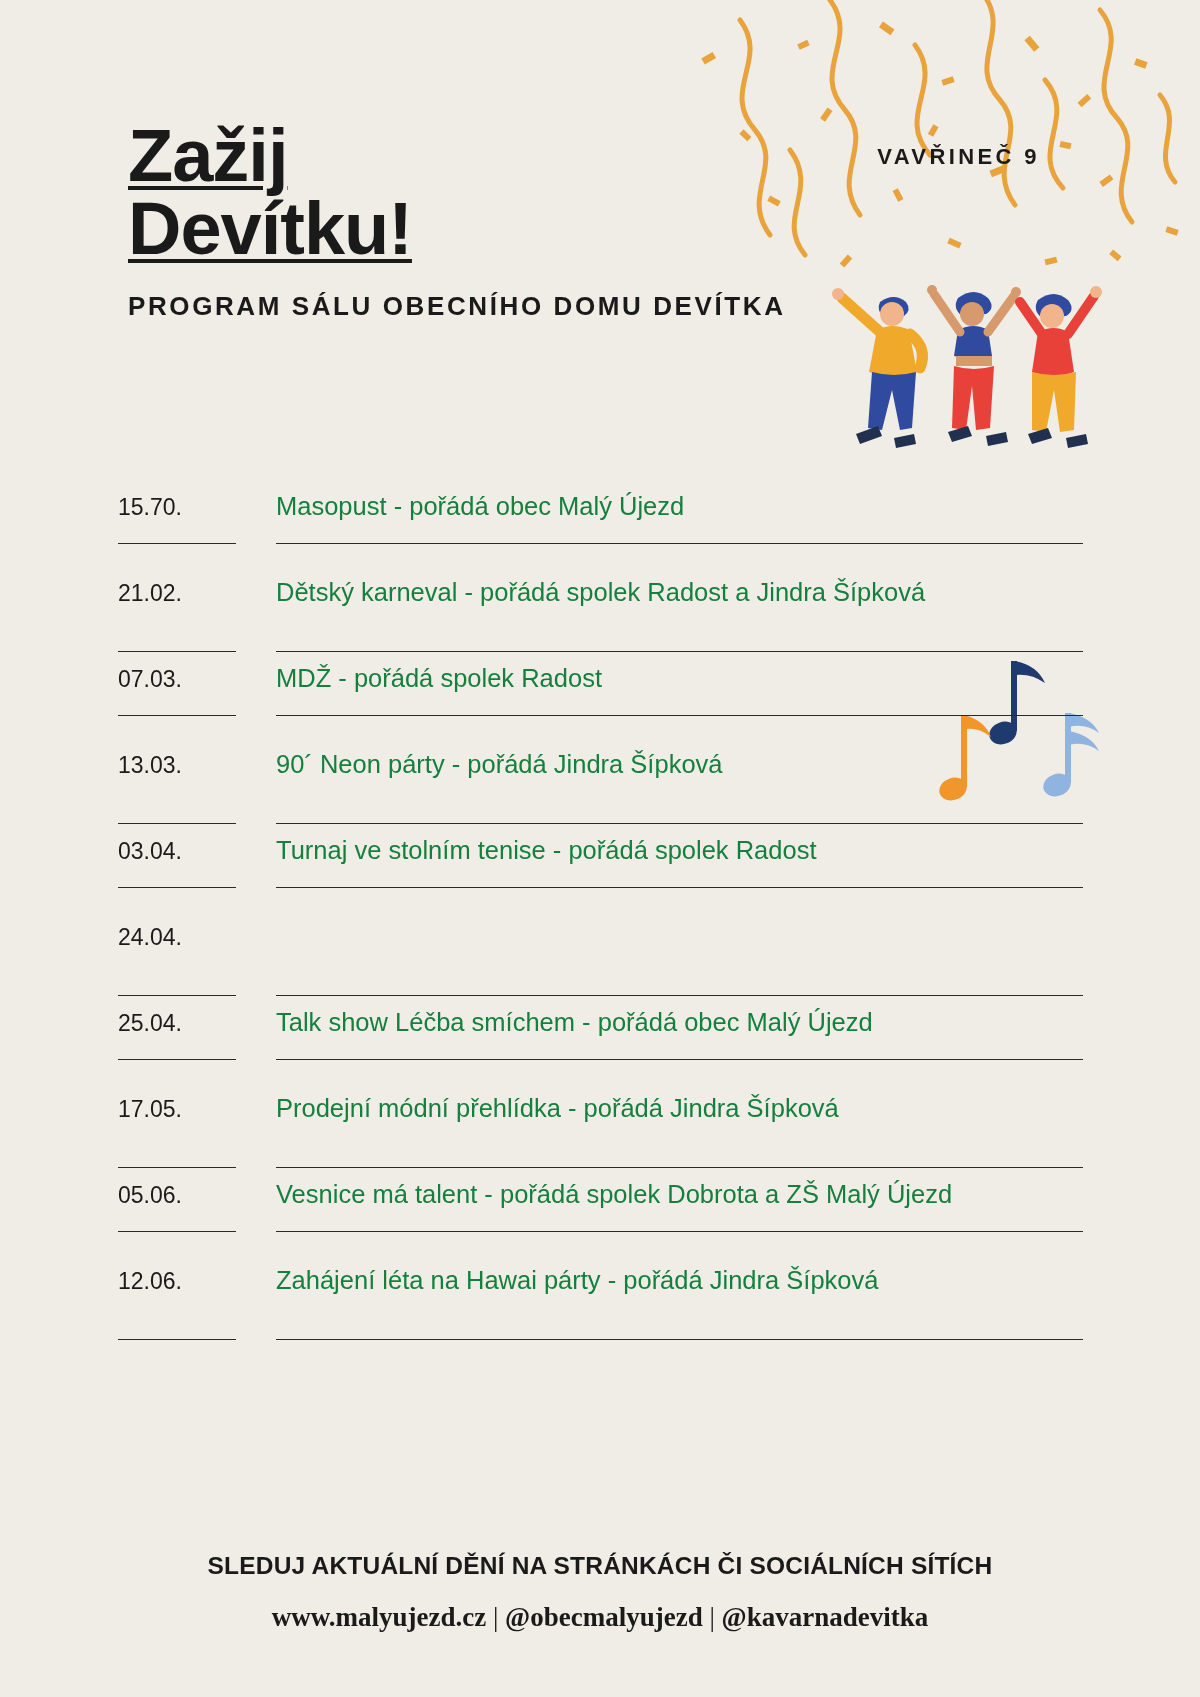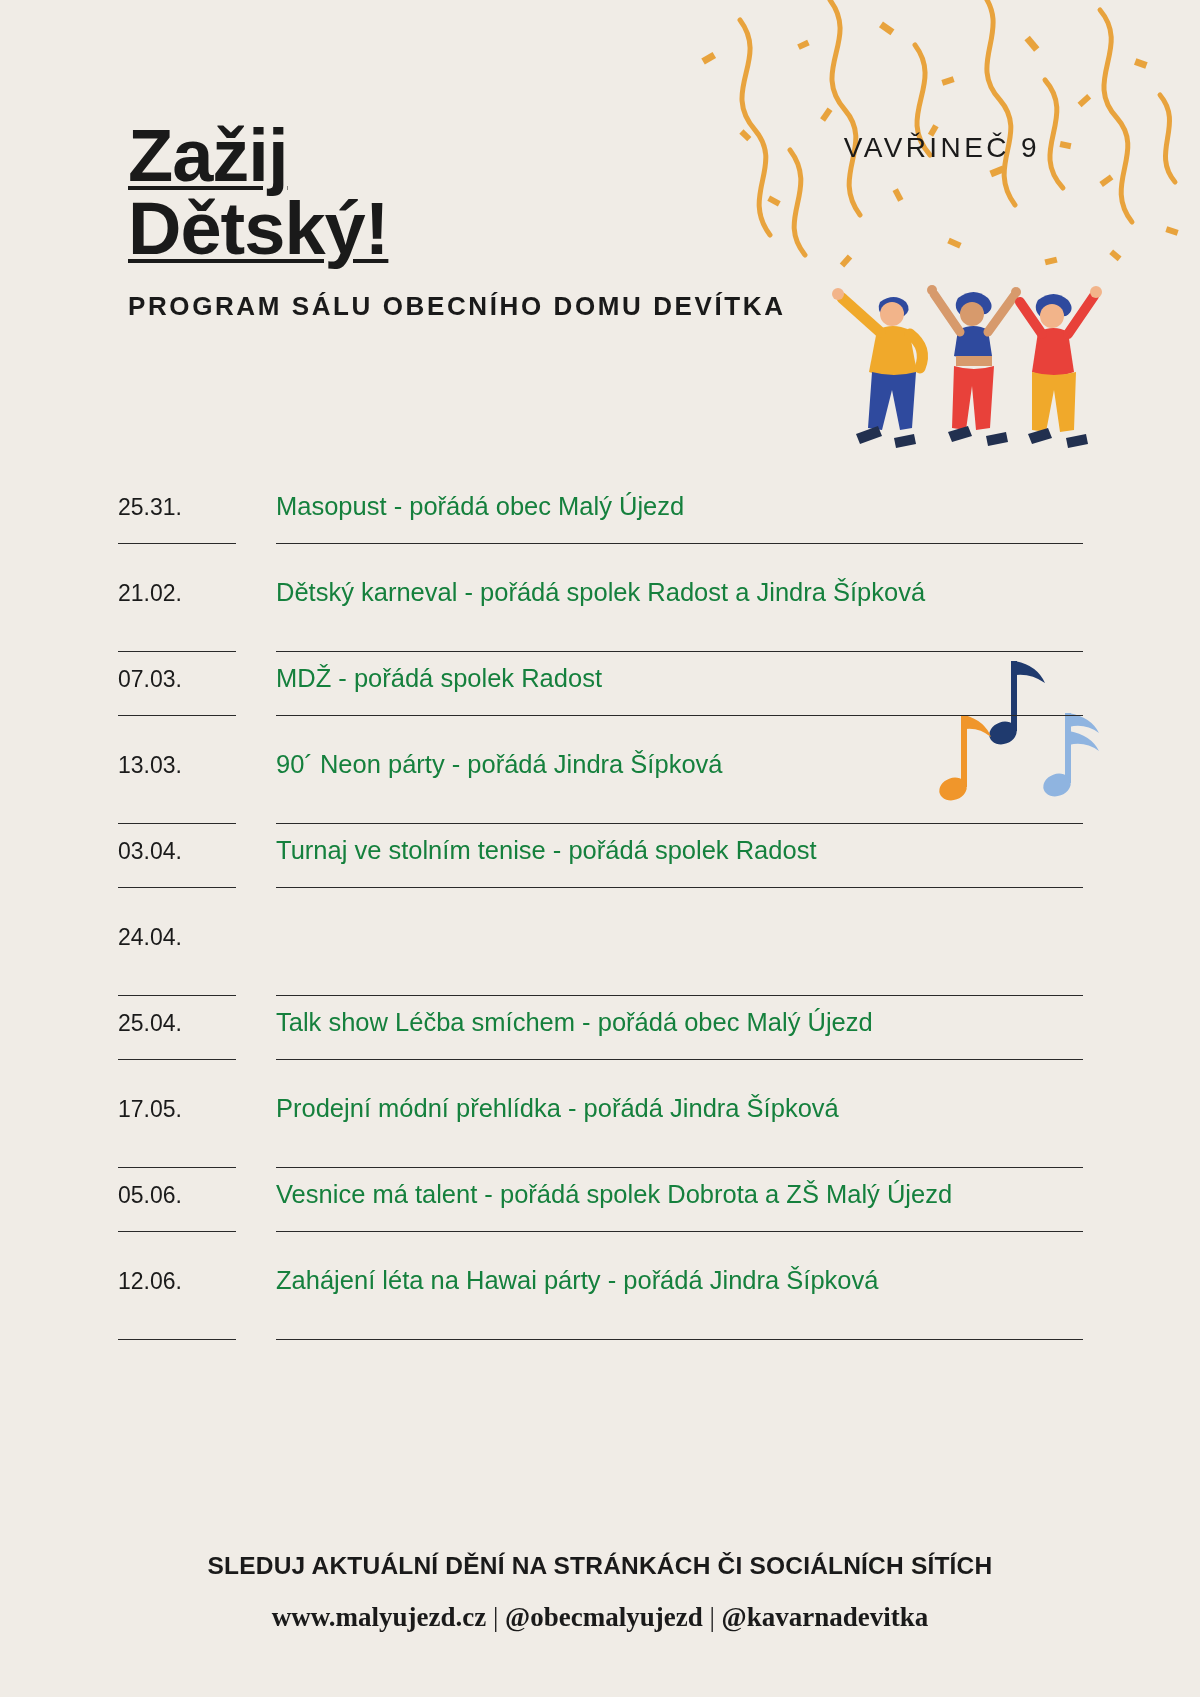--- a/index.html
+++ b/index.html
@@ -25,24 +25,24 @@
   
   .header {
     position: absolute;
     top: 120px;
     left: 118px;
     width: 820px;
     margin-left: 10px;
   }
   .venue-label {
     position: absolute;
-    top: 132px;
+    top: 144px;
     right: 160px;
-    font-size: 28px;
-    font-weight: normal;
+    font-size: 22px;
+    font-weight: bold;
     letter-spacing: 3.4px;
     color: #1a1a1a;
   }
   .title {
     font-size: 74px;
     line-height: 0.98;
     font-weight: bold;
     letter-spacing: -1px;
     margin: 0;
     text-decoration: underline;
@@ -182,21 +182,21 @@
       <rect x="430" y="252" width="11" height="6" transform="rotate(40 435 255)"></rect>
     </g>
   </svg>
 </div>
 
 <div class="venue-label">VAVŘINEČ 9</div>
 
 <div class="header">
   <h1 class="title">
     <span>Zažij</span><br>
-    <span>Dětský!</span>
+    <span>Devítku!</span>
   </h1>
   <div class="subtitle">PROGRAM SÁLU OBECNÍHO DOMU DEVÍTKA</div>
 </div>
 
 <div class="dancers">
   <svg width="290" height="240" viewBox="0 0 290 240" xmlns="http://www.w3.org/2000/svg">
 
     <g>
       <path d="M58 22 q14 -10 26 0 q6 8 -2 14 l-20 2 q-8 -8 -4 -16z" fill="#2f4a9e"></path>
       <circle cx="70" cy="34" r="12" fill="#f2b48a"></circle>
@@ -254,21 +254,21 @@
       <path d="M154 58 q22 4 30 20 q-14 -10 -30 -6z"></path>
       <path d="M154 76 q22 4 30 20 q-14 -10 -30 -6z"></path>
       <ellipse cx="142" cy="130" rx="14" ry="11" transform="rotate(-20 142 130)"></ellipse>
     </g>
   </svg>
 </div>
 
 <div class="program">
 
   <div class="row">
-    <span class="date">25.31.</span>
+    <span class="date">15.70.</span>
     <span class="event">Masopust - pořádá obec Malý Újezd</span>
     <span class="rule-left"></span>
     <span class="rule-right"></span>
   </div>
 
   <div class="row">
     <span class="date">21.02.</span>
     <span class="event">Dětský karneval - pořádá spolek Radost a Jindra Šípková</span>
     <span class="rule-left"></span>
     <span class="rule-right"></span>

